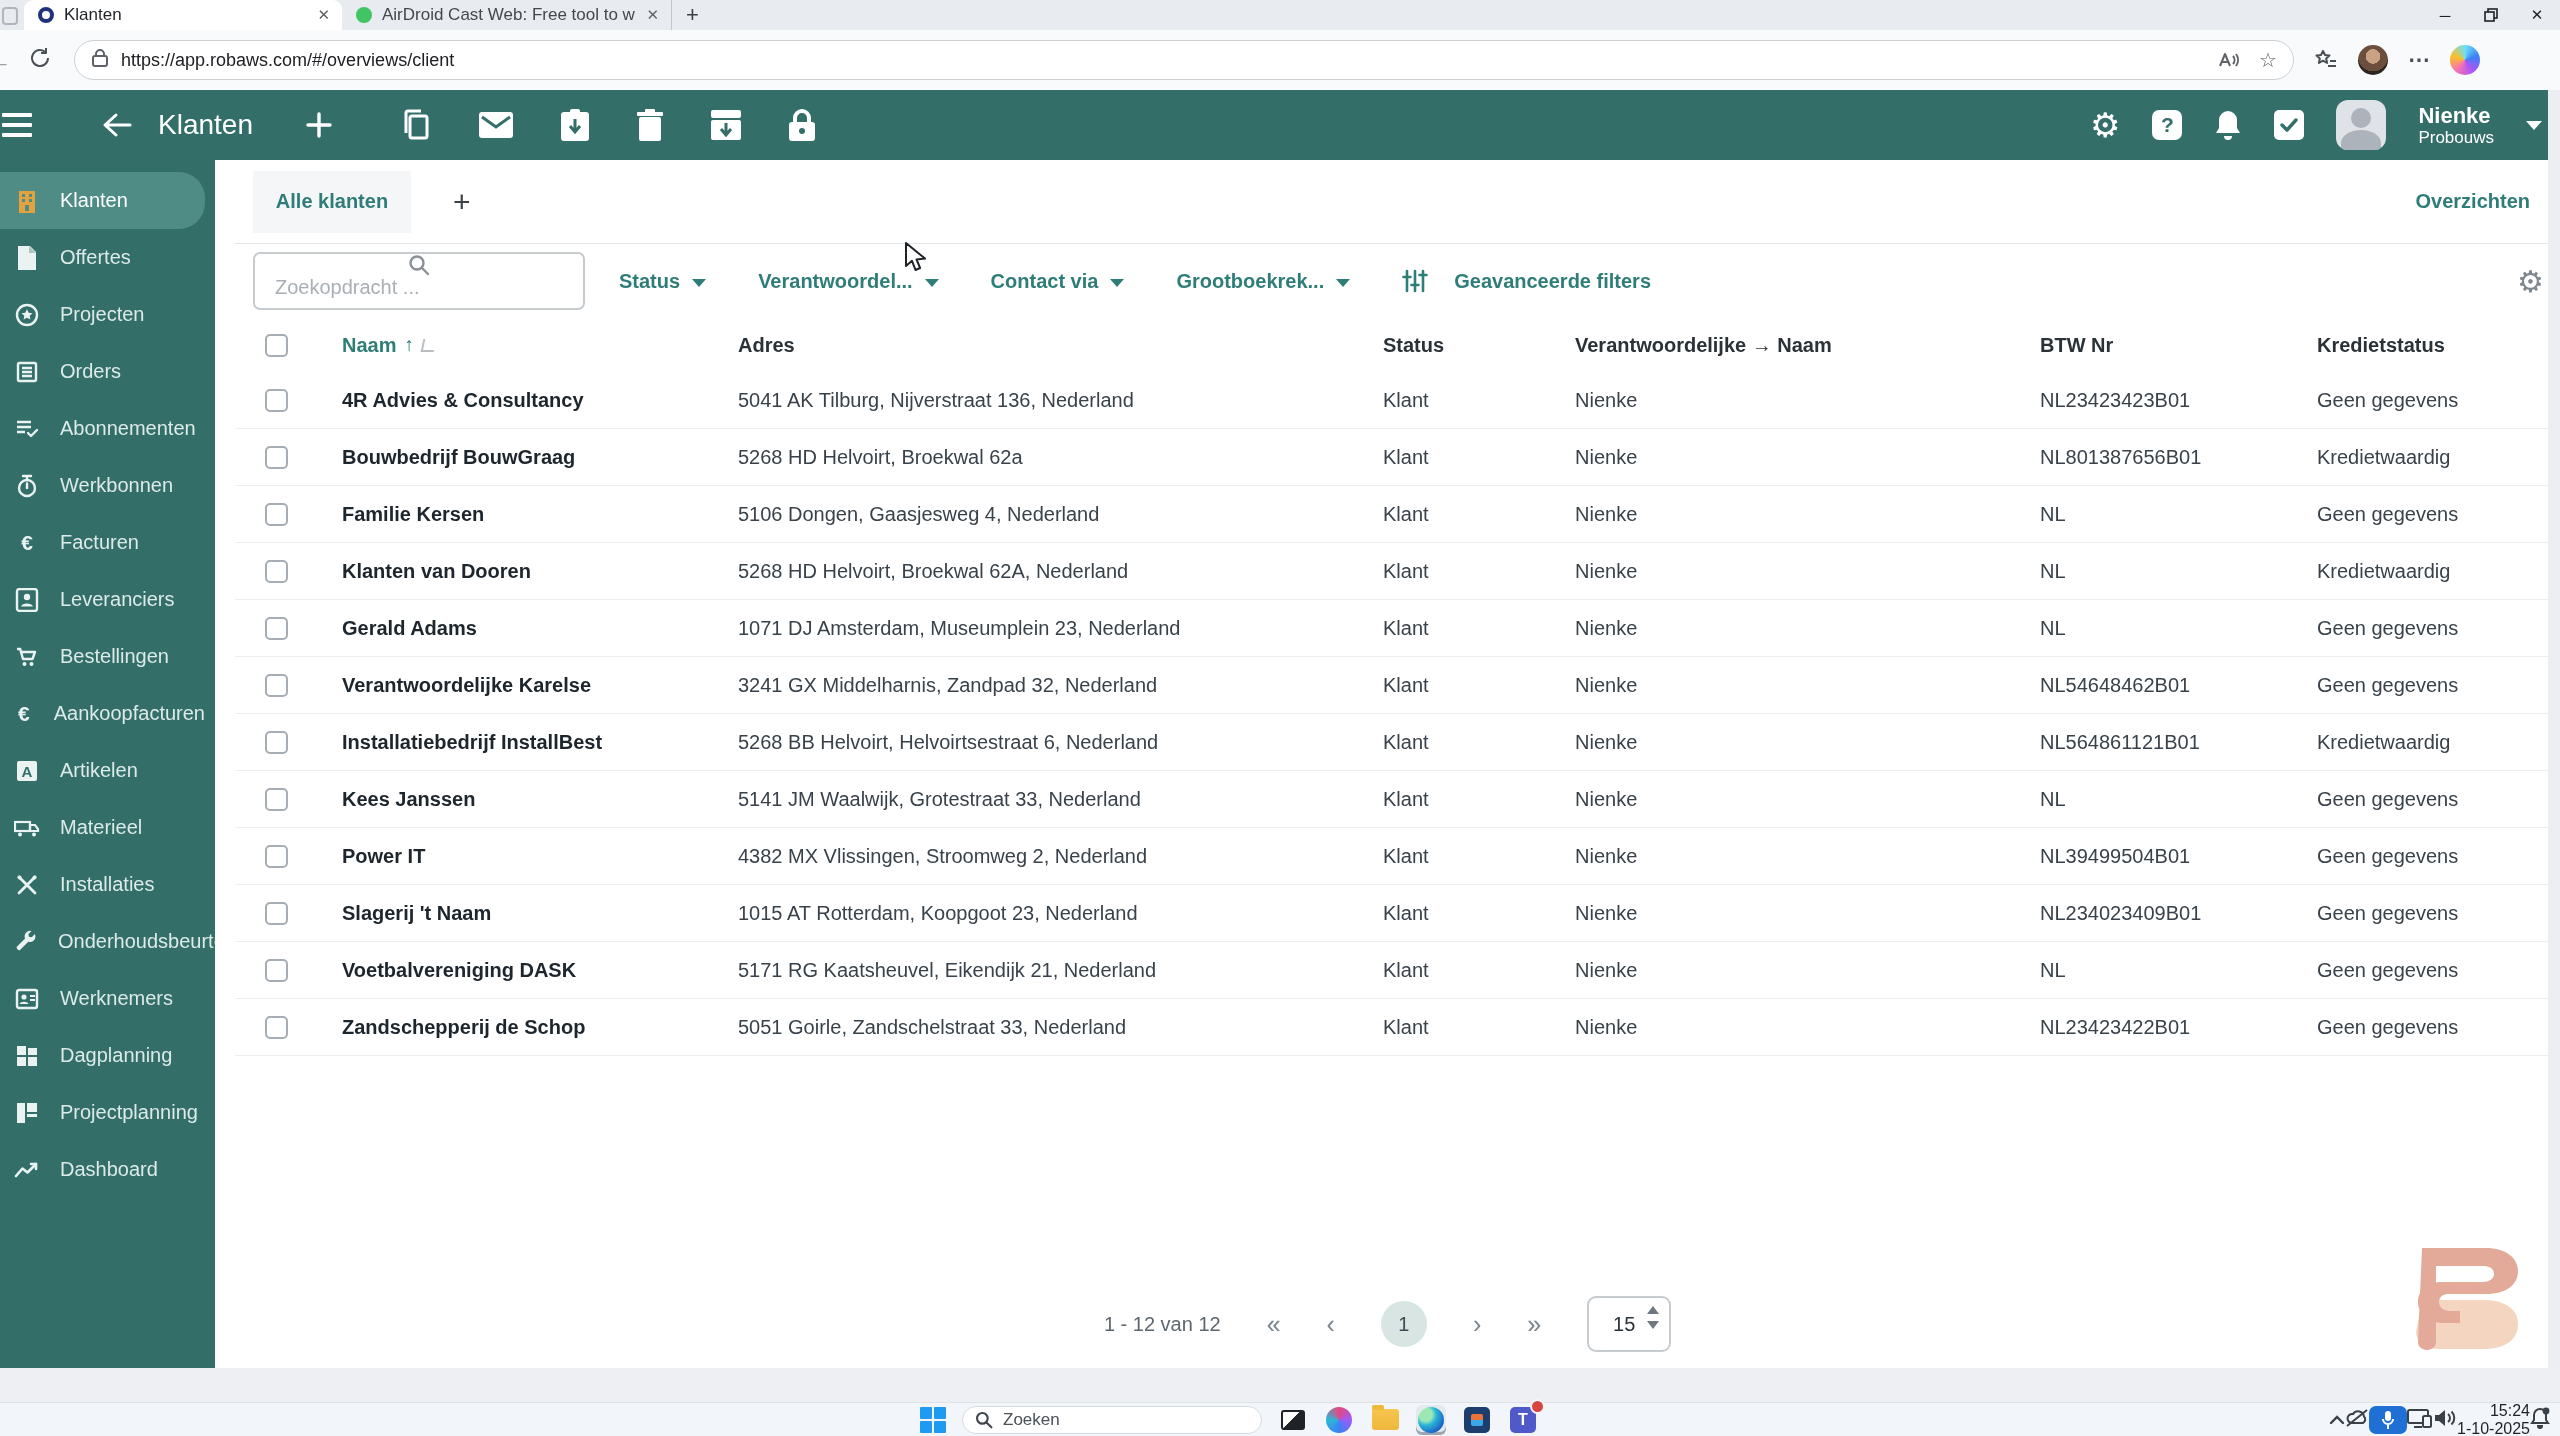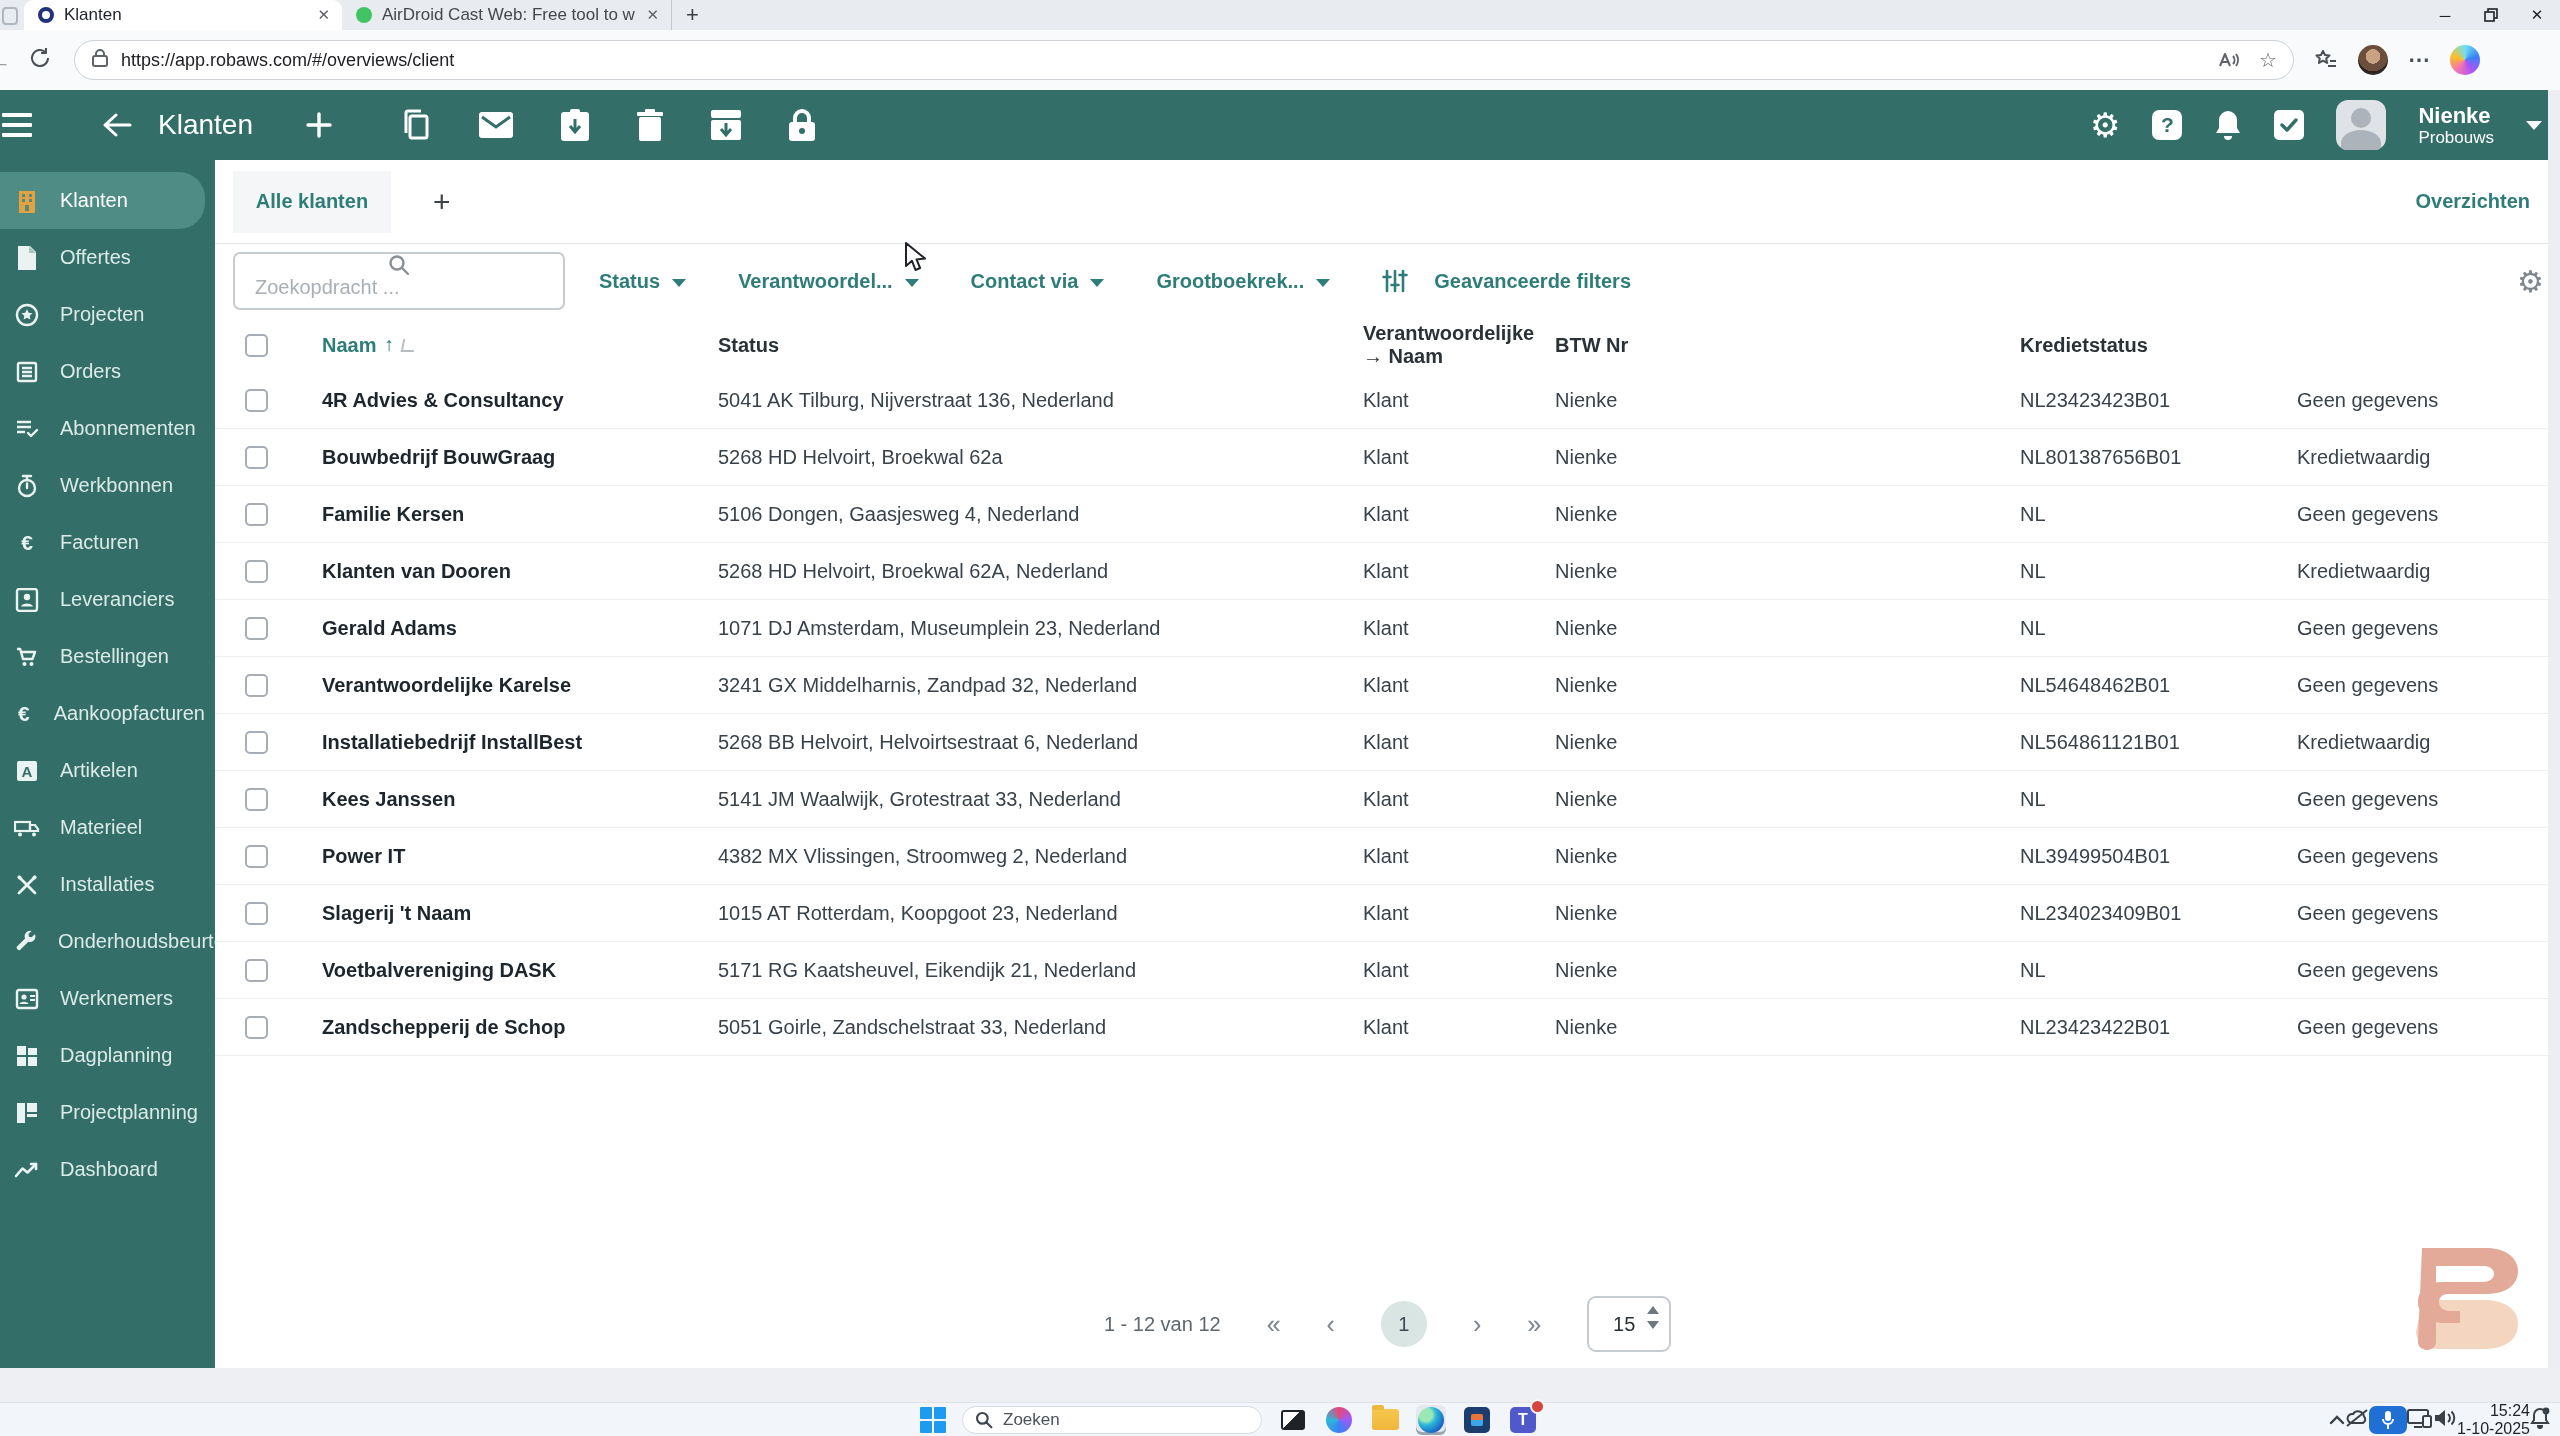--- a/index.html
+++ b/index.html
@@ -49,21 +49,21 @@
   .help-bubble { width:30px; height:30px; background:#fff; border-radius:7px; color:var(--teal); font-weight:bold; font-size:21px; display:flex; align-items:center; justify-content:center; }
 
   
   .app-body { position:absolute; top:160px; left:0; width:2560px; height:1208px; display:flex; }
   .sidebar { width:215px; background:var(--teal); flex:0 0 auto; padding-top:12px; }
   .side-item { height:57px; display:flex; align-items:center; gap:20px; padding-left:14px; color:#DCEAE8; font-size:20px; margin-right:10px; }
   .side-item .s-icon { width:26px; height:26px; display:flex; align-items:center; justify-content:center; color:#EAF3F2; font-size:21px; font-weight:bold; }
   .side-item.active { background:var(--teal-active); border-radius:0 26px 26px 0; color:#fff; font-weight:500; }
   .side-item.active .s-icon { color:var(--orange); }
 
-  .main { flex:1; position:relative; background:#fff; }
+  .main { flex:1; position:relative; background:#fff;padding-left:20px; }
 
   
   .view-tabs { height:84px; border-bottom:1px solid #E3E6E9; display:flex; align-items:center; padding-left:18px; position:relative; }
   .view-chip { height:62px; min-width:158px; background:#F5F6F7; color:var(--accent); font-weight:600; font-size:20px; display:flex; align-items:center; justify-content:center; padding:0 22px; }
   .view-add { margin-left:42px; color:#3C4248; font-size:30px; font-weight:300; }
   .overviews { position:absolute; right:30px; color:var(--accent); font-weight:700; font-size:20px; }
 
   
   .filter-row { height:74px; display:flex; align-items:center; padding-left:18px; position:relative; }
   .search-box { width:332px; height:58px; border:2px solid #C6CBD0; border-radius:7px; display:flex; align-items:center; padding:0 14px; background:#fff;flex-direction:column; }
@@ -474,20 +474,21 @@
         <span class="filter-gear">⚙</span>
       </div>
 
       <div class="grid-row t-head">
         <span class="checkbox"></span>
         <span class="col-naam">
           <span>Naam</span>
           <span class="sort-glyph">↑</span>
           <span class="sort-mini"></span>
         </span>
+        <span>Adres</span>
         <span>Status</span>
         <span>Verantwoordelijke → Naam</span>
         <span>BTW Nr</span>
         <span>Kredietstatus</span>
       </div>
 
       <div>
         <div class="grid-row t-row">
           <span class="checkbox"></span>
           <span class="cell-name">4R Advies &amp; Consultancy</span>

